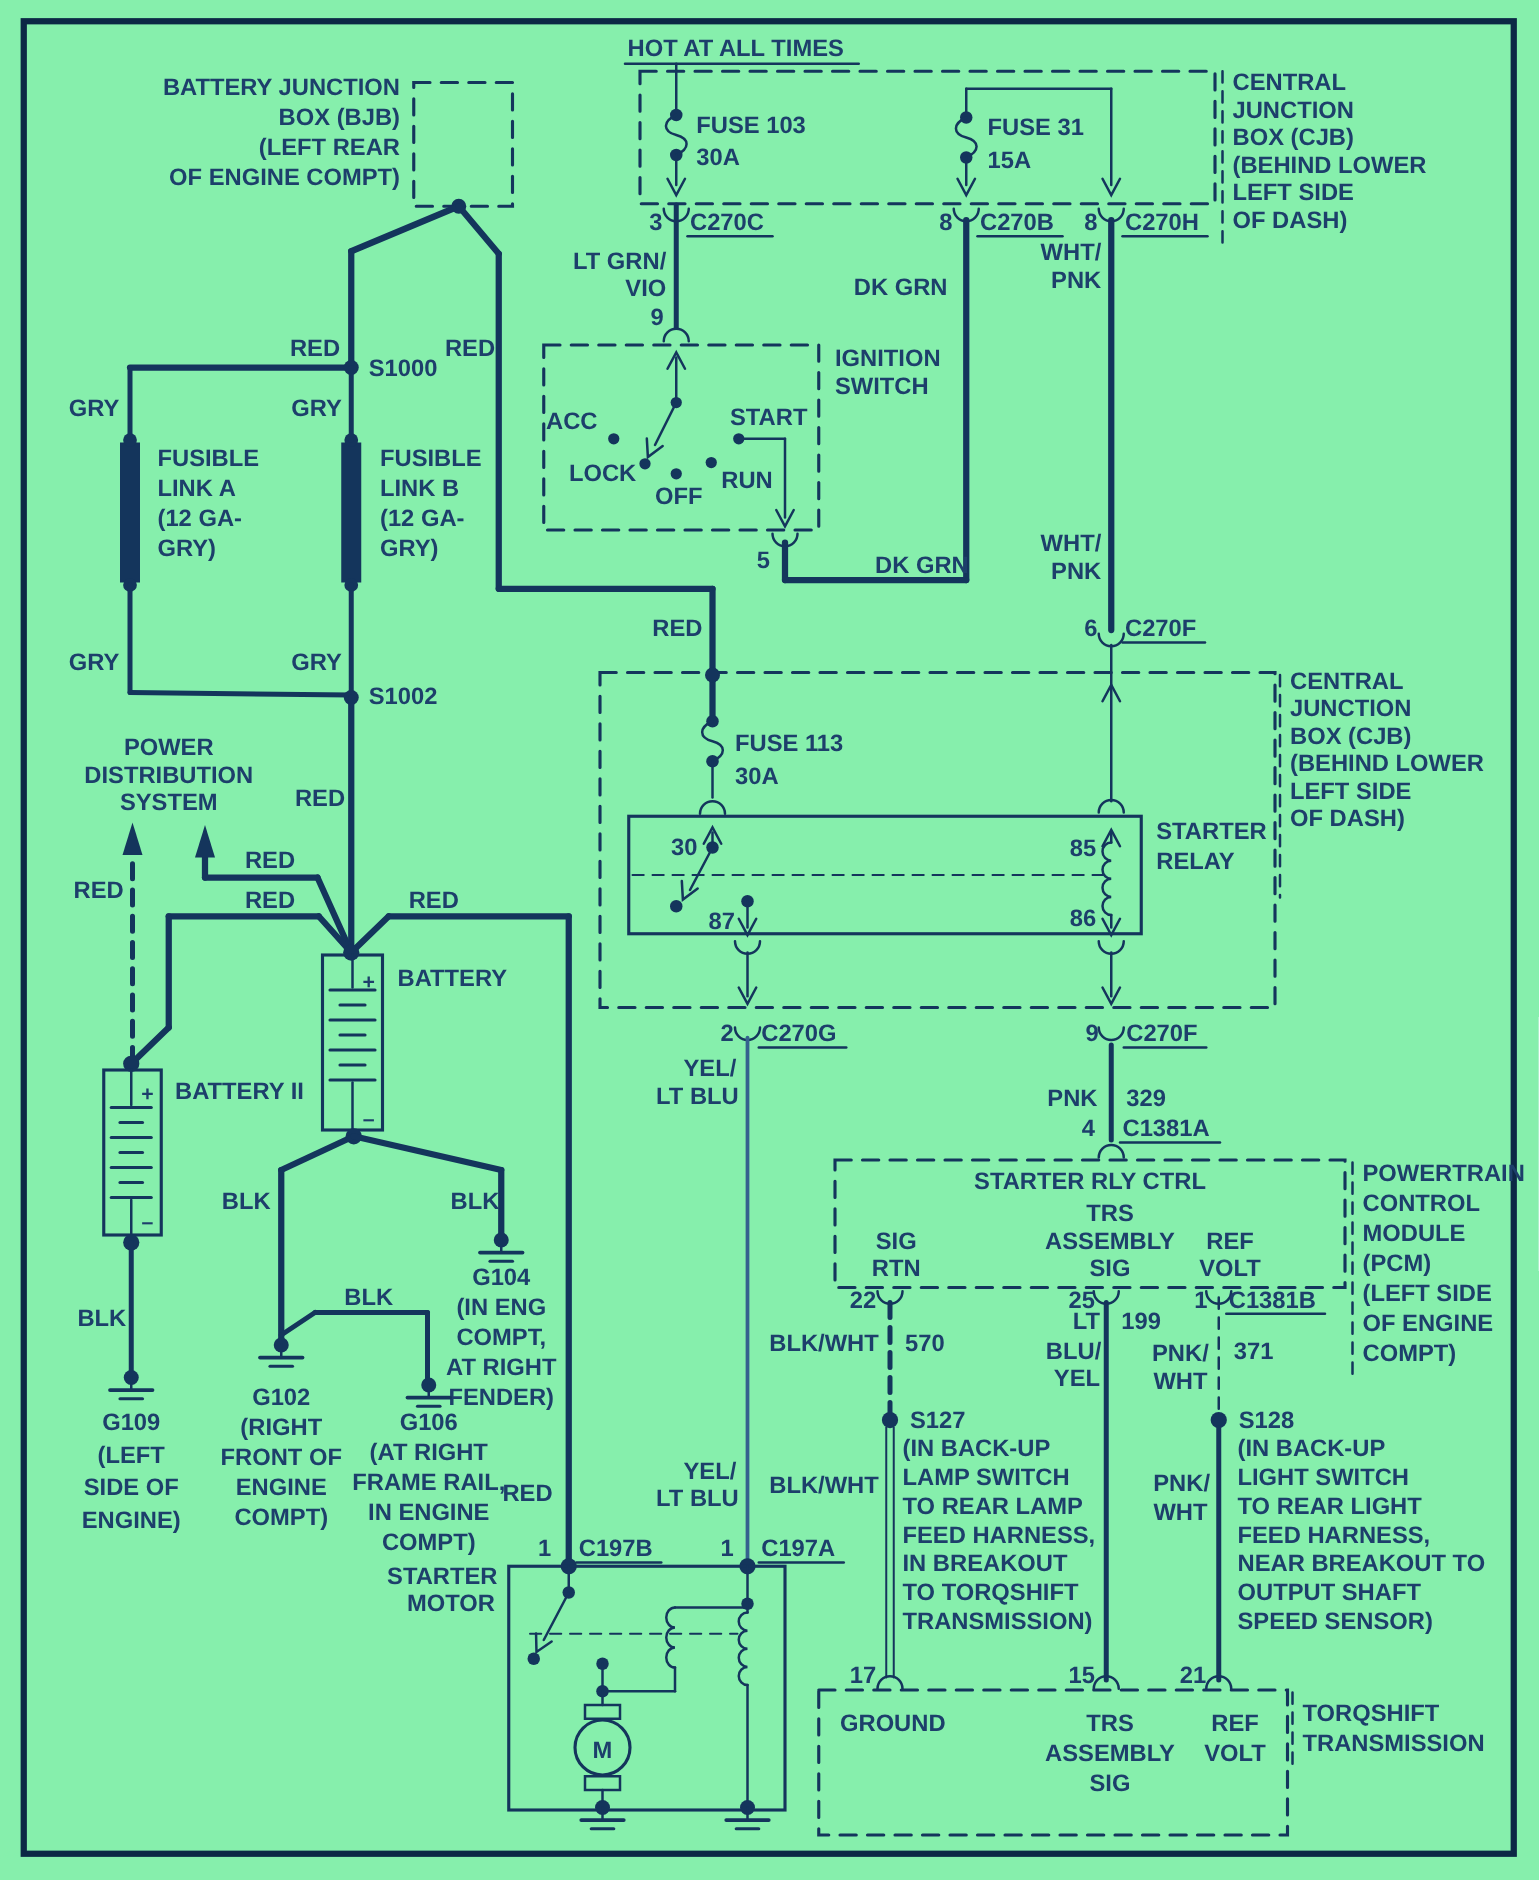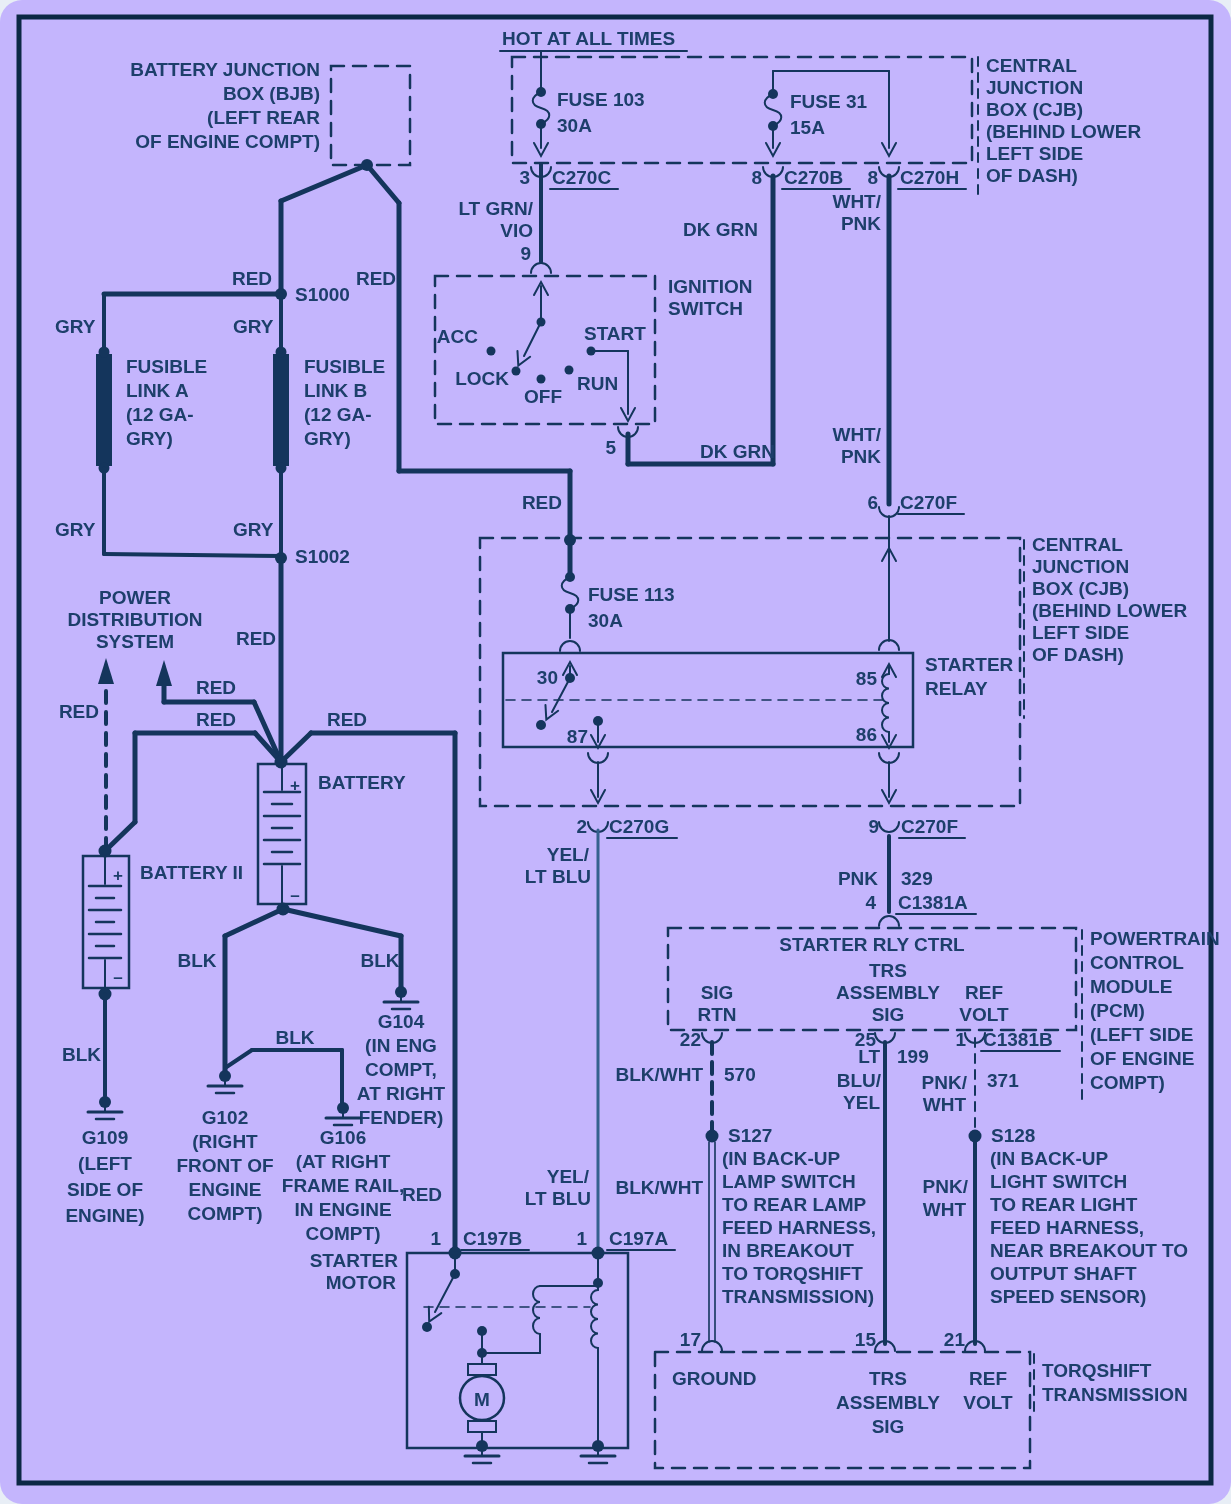--- a/index.html
+++ b/index.html
@@ -1,16 +1,16 @@
 <!DOCTYPE html>
 <html><head>
 <meta charset="utf-8">
 <style>
   html,body{margin:0;padding:0;background:#e8eef6;}
-  #stage{width:1231px;height:1504px;position:relative;background:#c4b5fd;border-radius:22px;}
+  #stage{width:1231px;height:1504px;position:relative;background:#86efac;}
   svg{display:block;}
   text{font-family:"Liberation Sans",sans-serif;font-weight:bold;font-size:19px;fill:#1d3f6b;}
   .m{text-anchor:middle}.e{text-anchor:end}
   .sm{font-size:17px}
   line,path,rect.box,circle.ln{stroke:#14355c;fill:none;stroke-linecap:round}
   .w5{stroke-width:5}.w4{stroke-width:4}.w3{stroke-width:3}.w25{stroke-width:2.5}.w2{stroke-width:2}.w15{stroke-width:1.6}
   .dash{stroke-dasharray:13 9}
   .dash2{stroke-dasharray:9 7}
   .dot{fill:#14355c;stroke:none}
   .fil{fill:#14355c;stroke:none}

